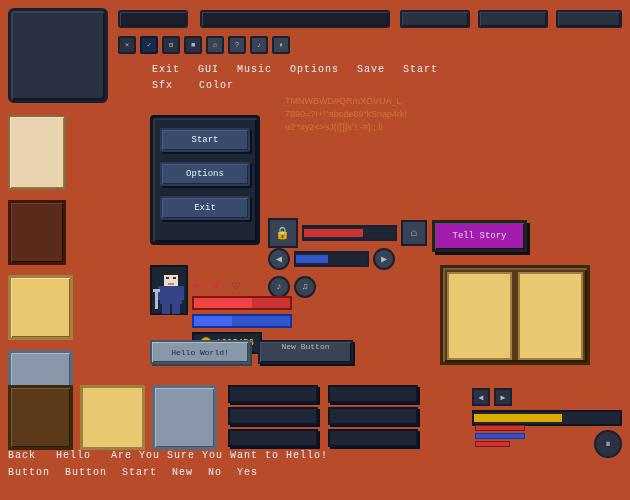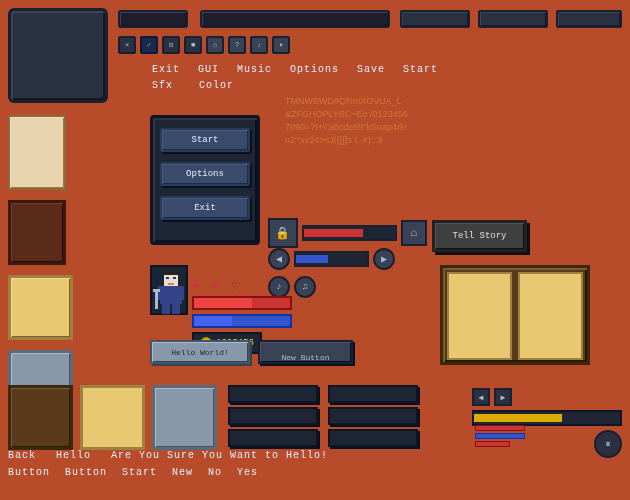--- a/index.html
+++ b/index.html
@@ -292,21 +292,21 @@
       background: #3355cc;
     }
 
     
     .tell-story-btn {
       position: absolute;
       left: 432px;
       top: 220px;
       width: 95px;
       height: 32px;
-      background: #404040;
+      background: #a21caf;
       border: 3px solid #222;
       box-shadow: inset 1px 1px 0 #555, inset -1px -1px 0 #111, 3px 3px 0 #111;
       color: #ddd;
       font-size: 9px;
       font-family: 'Courier New', monospace;
       display: flex;
       align-items: center;
       justify-content: center;
       cursor: pointer;
     }
@@ -385,21 +385,21 @@
       top: 340px;
       width: 95px;
       height: 24px;
       background: #3a4255;
       border: 2px solid #1a2030;
       box-shadow: inset 1px 1px 0 #4a5265, inset -1px -1px 0 #0a1020, 2px 2px 0 #0a1020;
       color: #aabbcc;
       font-size: 8px;
       font-family: 'Courier New', monospace;
       display: flex;
-      align-items: flex-end;
+      align-items: flex-start;
       justify-content: center;
       cursor: pointer;
     }
 
     
     .right-panel {
       position: absolute;
       left: 440px;
       top: 265px;
       width: 150px;
@@ -606,21 +606,20 @@
     <span>Start</span>
   </div>
 
   <div class="nav-labels2 pixel-text">
     <span>Sfx</span>
     <span>Color</span>
   </div>
 
   <div class="font-display">
     <div>TMNWBWD#QRmXOVUA_L</div>
-    <div>&amp;ZFGHOPLYSC~Eo /0123456</div>
     <div>7890=?I+\"abcde89"kSnap4rk!</div>
     <div>u2'*xy2&lt;&gt;sJ(([]]s`t.-#):;.li</div>
   </div>
 
   <div class="menu-panel"></div>
 
   <div class="main-menu">
     <button class="menu-btn">Start</button>
     <button class="menu-btn">Options</button>
     <button class="menu-btn">Exit</button>

